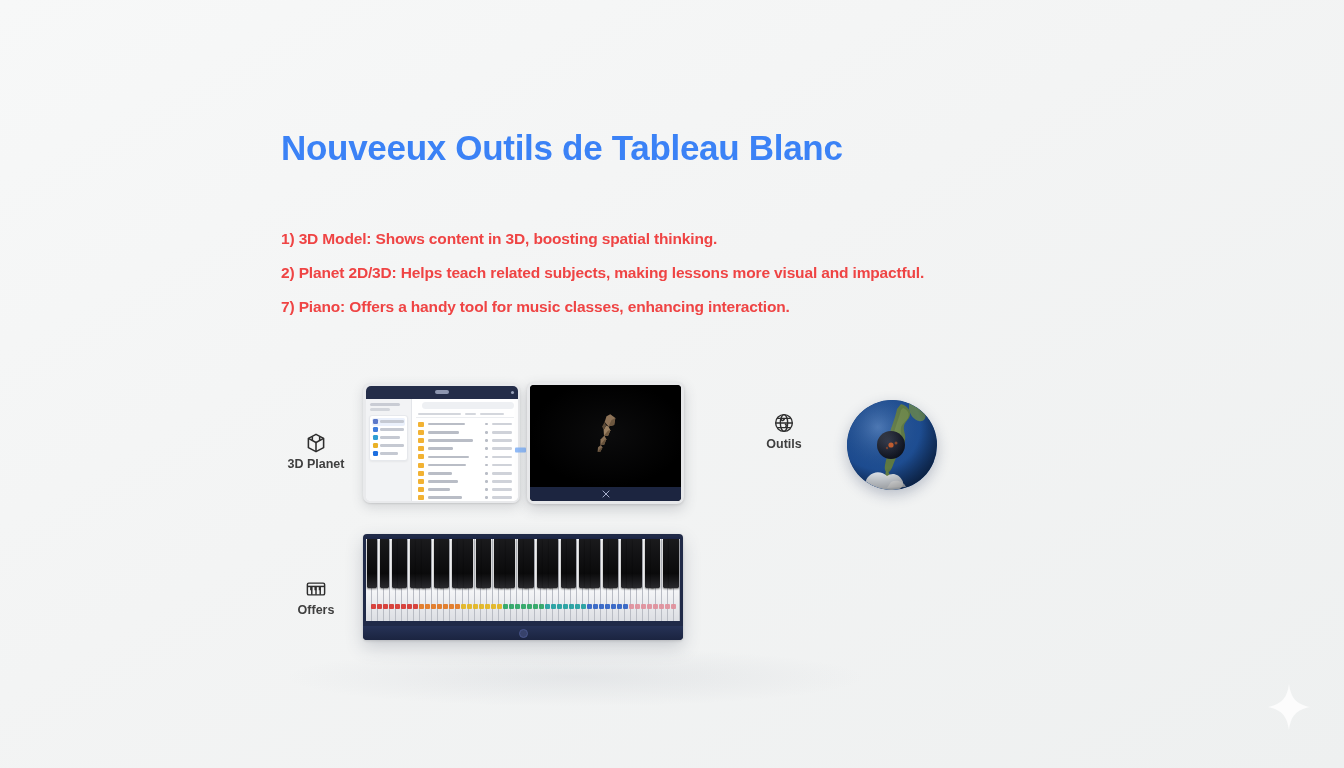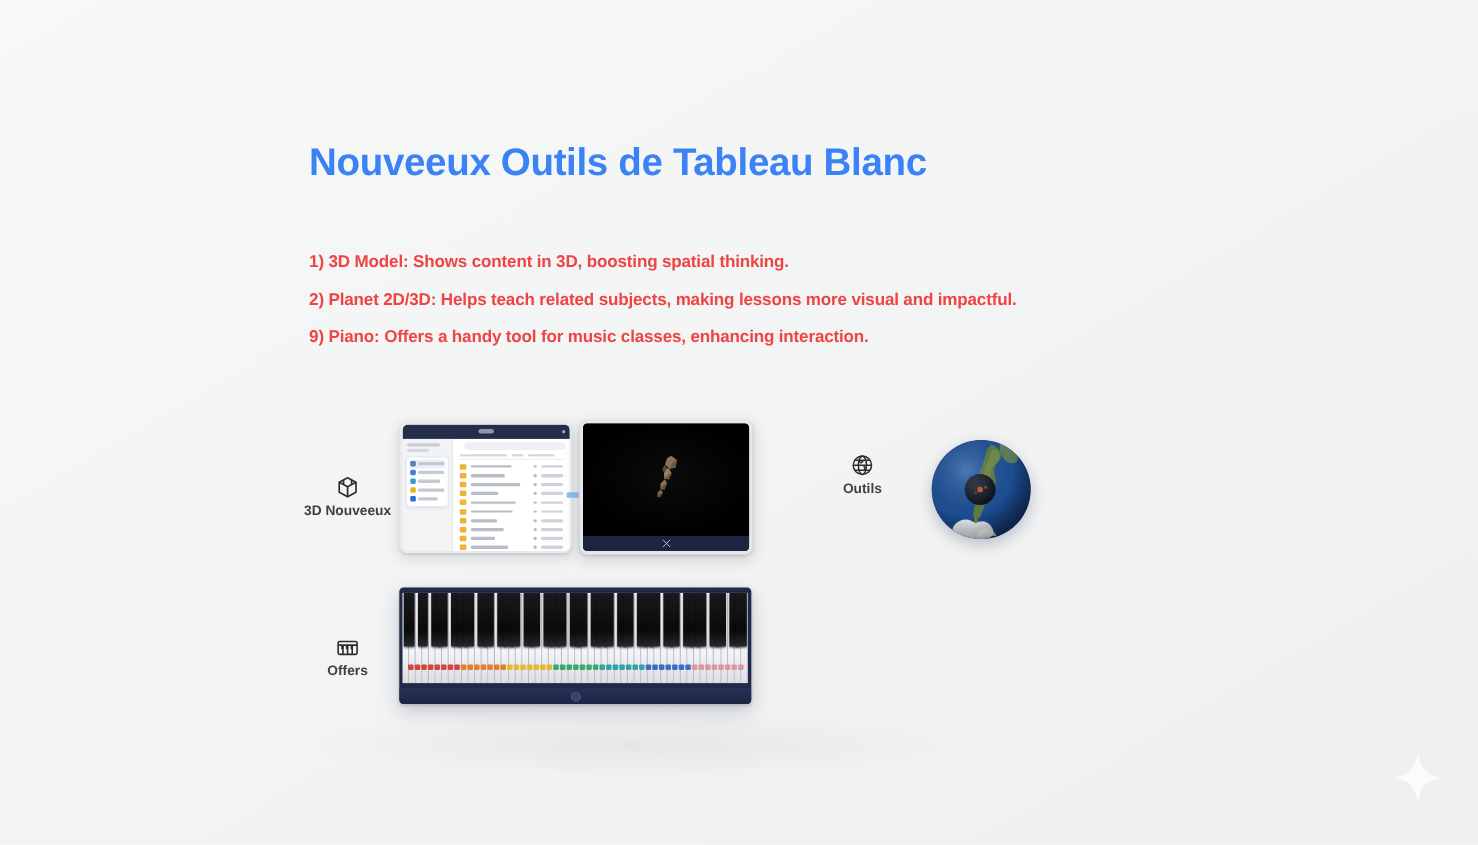--- a/index.html
+++ b/index.html
@@ -265,33 +265,33 @@
   }
 </style>
 </head>
 <body>
 
 <div class="slide-title">Nouveeux Outils de Tableau Blanc</div>
 
 <div class="bullets">
   <div class="bullet-line">1) 3D Model: Shows content in 3D, boosting spatial thinking.</div>
   <div class="bullet-line">2) Planet 2D/3D: Helps teach related subjects, making lessons more visual and impactful.</div>
-  <div class="bullet-line">9) Piano: Offers a handy tool for music classes, enhancing interaction.</div>
+  <div class="bullet-line">7) Piano: Offers a handy tool for music classes, enhancing interaction.</div>
 </div>
 
 <div class="tool-label" id="label-3d-preview">
   <span class="tool-icon">
     <svg viewBox="0 0 24 24" width="22" height="22" fill="none" stroke="#2e2e2e" stroke-width="1.7" stroke-linejoin="round">
       <path d="M12 2.6 20.3 7v10L12 21.4 3.7 17V7z"></path>
       <path d="M3.7 7 12 11.4 20.3 7"></path>
       <path d="M12 11.4v10"></path>
       <path d="M8 4.8v4.4M16 4.8v4.4"></path>
     </svg>
   </span>
-  <span class="label-text">3D Nouveeux</span>
+  <span class="label-text">3D Planet</span>
 </div>
 
 <div class="tool-label" id="label-planet">
   <span class="tool-icon">
     <svg viewBox="0 0 24 24" width="22" height="22" fill="none" stroke="#2e2e2e" stroke-width="1.5">
       <circle cx="12" cy="12" r="9.1"></circle>
       <ellipse cx="12" cy="12" rx="4" ry="9.1"></ellipse>
       <path d="M3 12h18M4.6 7h14.8M4.6 17h14.8"></path>
       <path d="M8.4 8.2c1.1.3 1.4 1.3 2.3 1.2.8-.1.6-1.3 1.6-1.1" stroke-width="1.6" stroke-linecap="round"></path>
       <path d="M13.6 13.4c1 .2 1.1 1.3.6 2.1-.4.7.2 1.4.9 1.3" stroke-width="1.6" stroke-linecap="round"></path>

